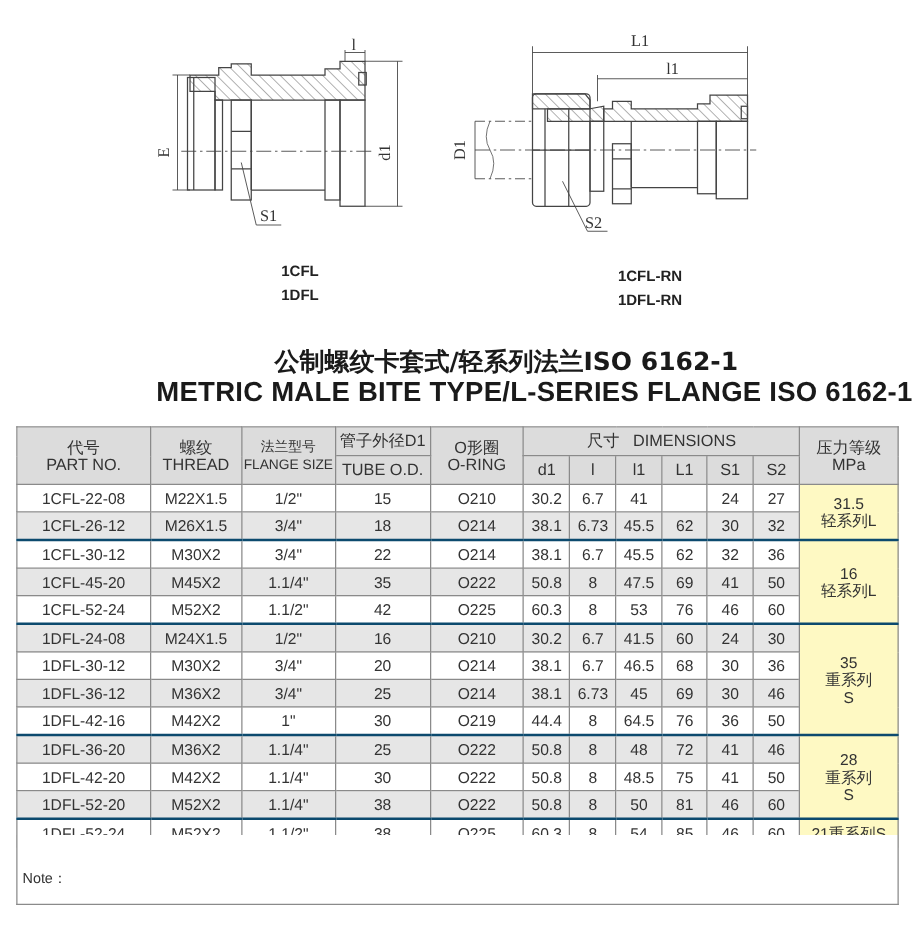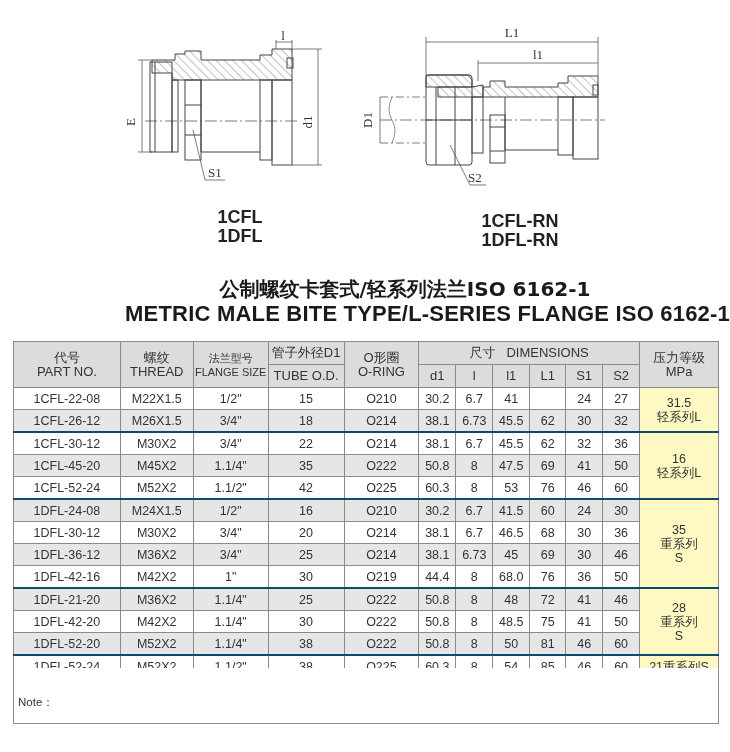--- a/index.html
+++ b/index.html
@@ -1,18 +1,18 @@
 <!DOCTYPE html>
 <html><head>
 <meta charset="utf-8">
 <style>
   html, body { margin: 0; padding: 0; background: #ffffff; }
   body { width: 730px; height: 752px; position: relative; overflow: hidden; font-family: "Liberation Sans", "DejaVu Sans", sans-serif; color: #2a2a2a; }
   .diagram { position: absolute; }
-  .diag-label { position: absolute; font-family: "Liberation Sans", sans-serif; font-weight: bold; font-size: 18px; color: #222; line-height: 19px; text-align: center; }
+  .diag-label { position: absolute; font-family: "Liberation Sans", sans-serif; font-weight: bold; font-size: 12px; color: #222; line-height: 19px; text-align: center; }
   .title-cn { position: absolute; left: 0; width: 730px; top: 276px; text-align: center; font-weight: bold; font-size: 20px; color: #1a1a1a; font-family: "DejaVu Sans", sans-serif; letter-spacing: 0px; padding-left: 40px; }
   .title-en { position: absolute; left: 0; width: 730px; top: 301px; text-align: right; font-weight: bold; font-size: 22px; color: #1a1a1a; font-family: "Liberation Sans", sans-serif; letter-spacing: 0.2px; }
   table.spec { position: absolute; left: 13px; top: 341px; width: 706px; border-collapse: collapse; font-size: 12.5px; color: #333; }
   table.spec td, table.spec th { border: 1px solid #8a8a8a; text-align: center; padding: 0; height: 21px; font-weight: normal; line-height: 14px; }
   table.spec thead th { background: #dcdcdc; color: #333; font-size: 13px; }
   table.spec thead th.small { font-size: 11px; }
   table.spec thead tr.h1 th { height: 22px; }
   table.spec thead tr.h2 th { height: 22px; margin-left: 33px; }
   table.spec tbody tr.alt td.d { background: #e6e6e6; }
   table.spec tbody tr.group-start td { border-top: 2px solid #0c4a6e; }
@@ -299,27 +299,27 @@
         <td class="d">46</td>
       </tr>
       <tr>
         <td class="d">1DFL-42-16</td>
         <td class="d">M42X2</td>
         <td class="d">1"</td>
         <td class="d">30</td>
         <td class="d">O219</td>
         <td class="d">44.4</td>
         <td class="d">8</td>
-        <td class="d">68.0</td>
+        <td class="d">64.5</td>
         <td class="d">76</td>
         <td class="d">36</td>
         <td class="d">50</td>
       </tr>
       <tr class="alt group-start">
-        <td class="d">1DFL-21-20</td>
+        <td class="d">1DFL-36-20</td>
         <td class="d">M36X2</td>
         <td class="d">1.1/4"</td>
         <td class="d">25</td>
         <td class="d">O222</td>
         <td class="d">50.8</td>
         <td class="d">8</td>
         <td class="d">48</td>
         <td class="d">72</td>
         <td class="d">41</td>
         <td class="d">46</td>

